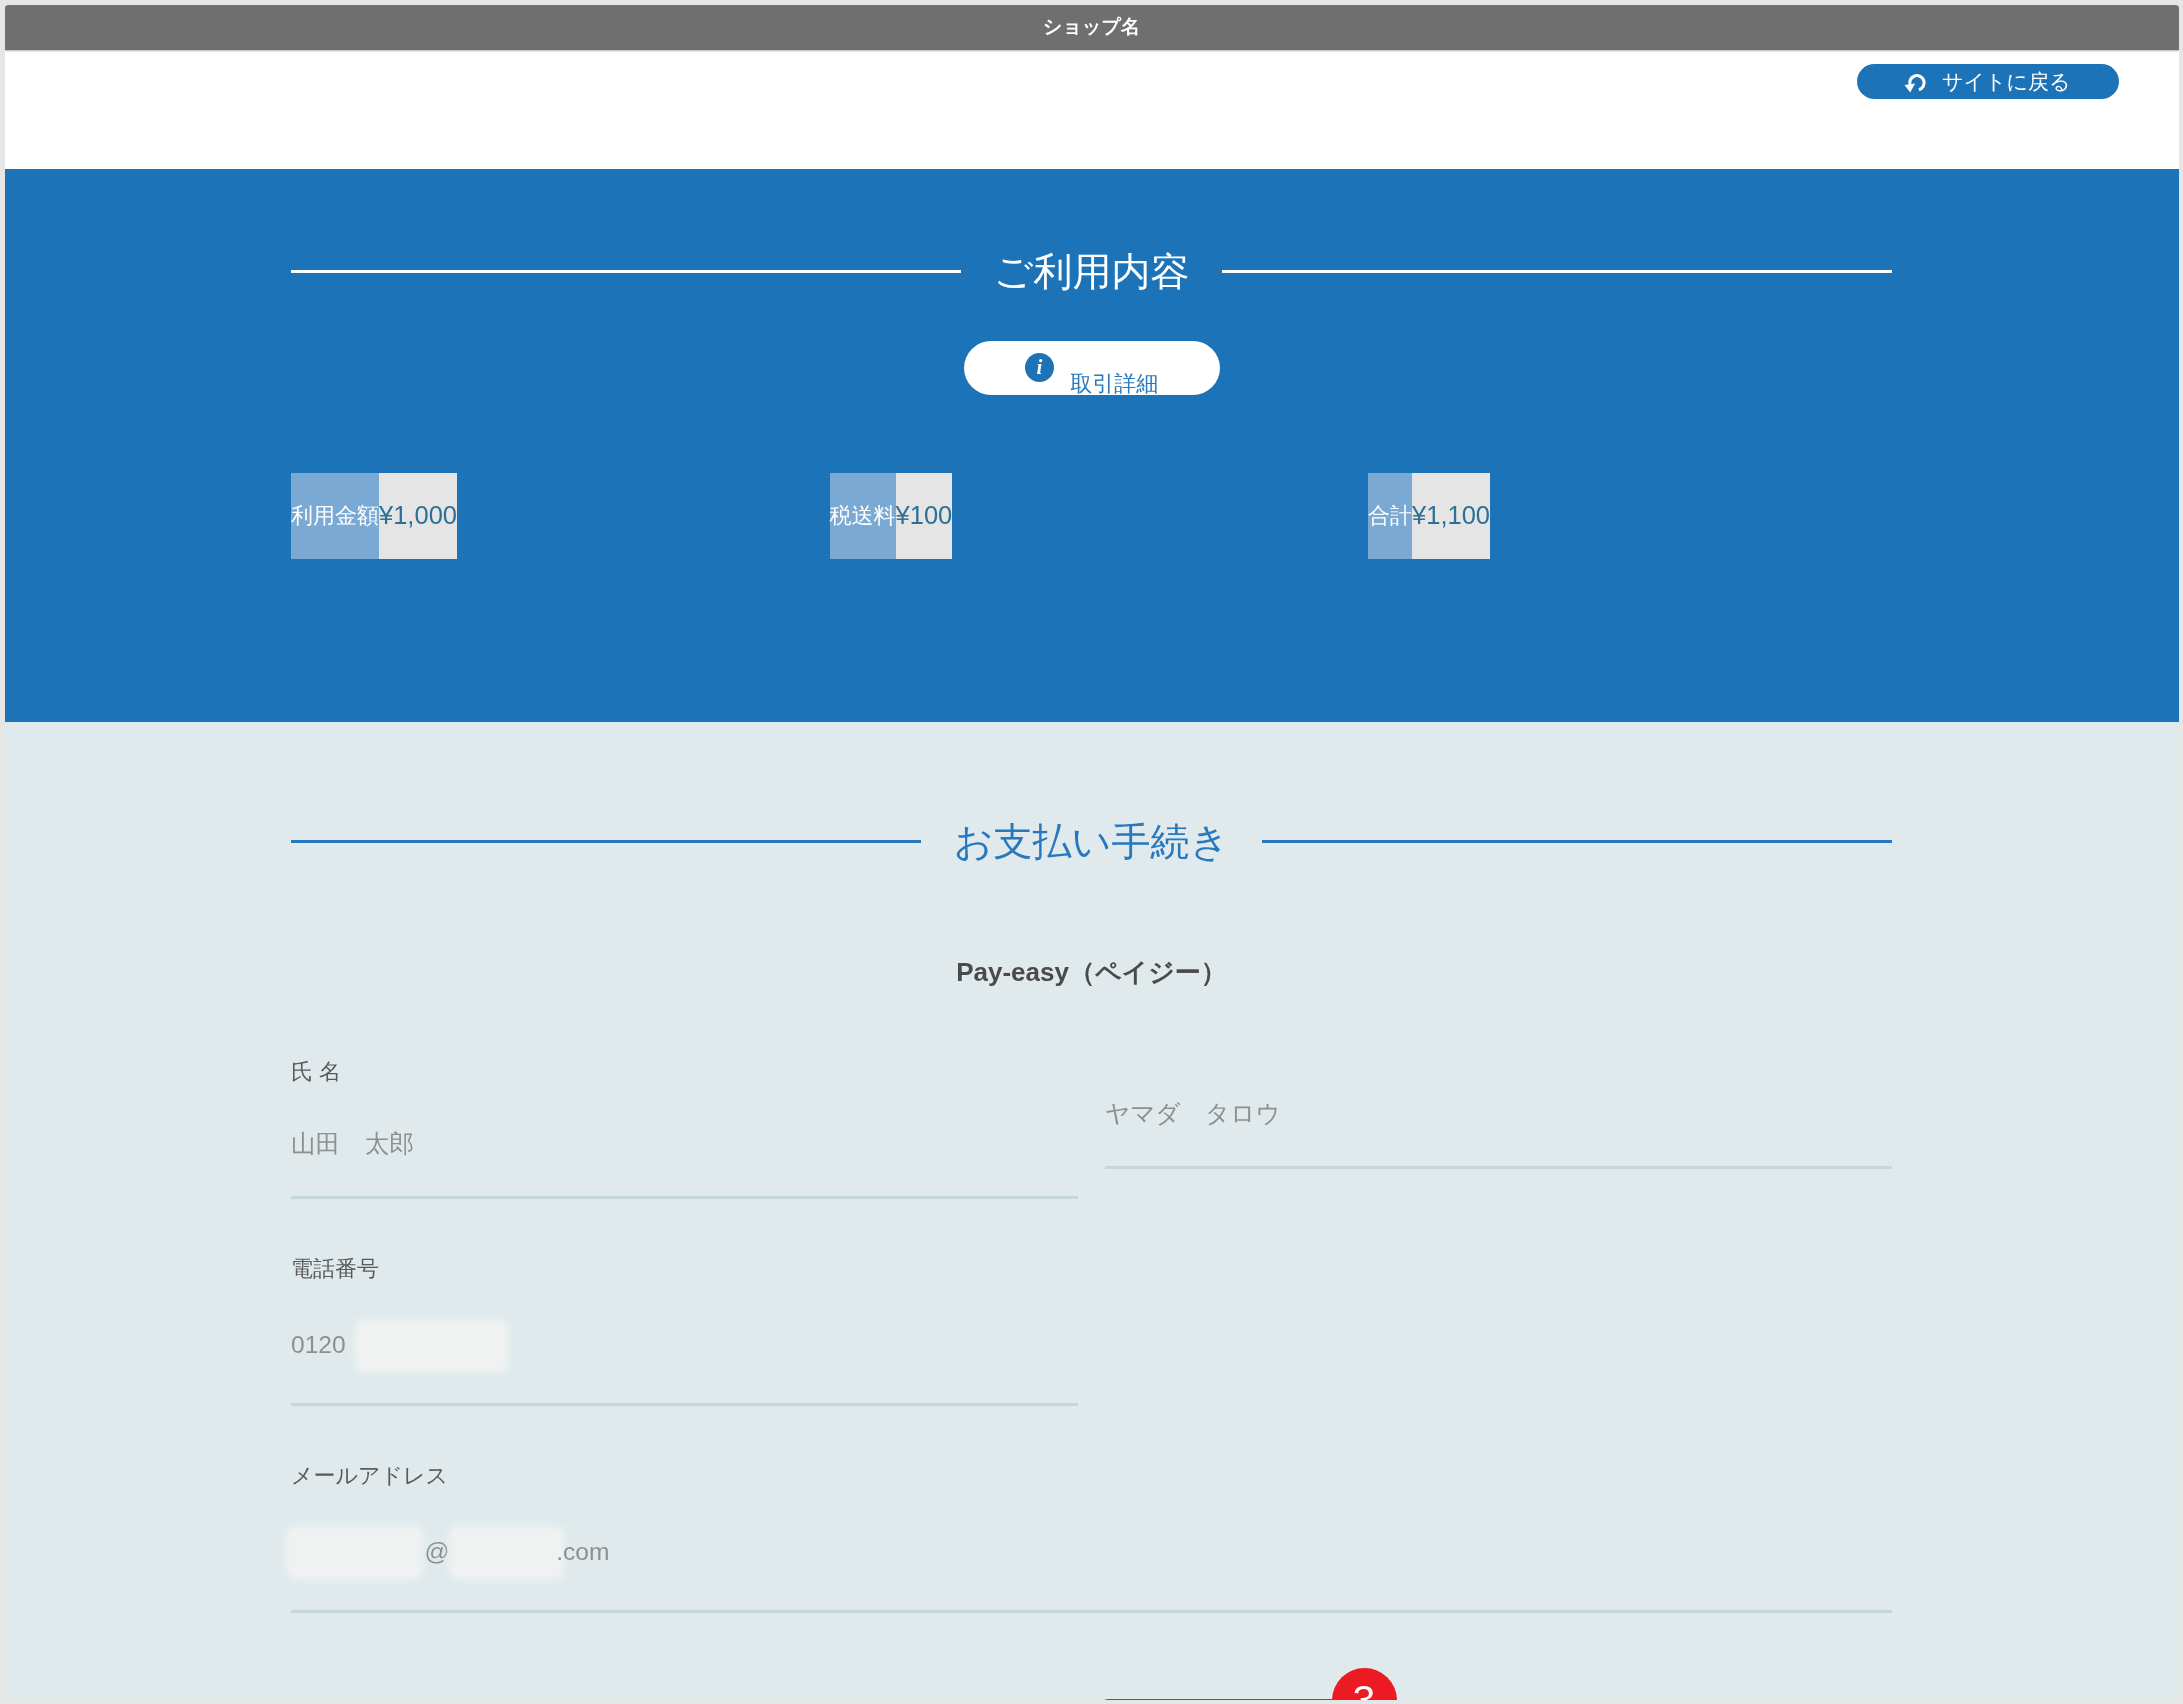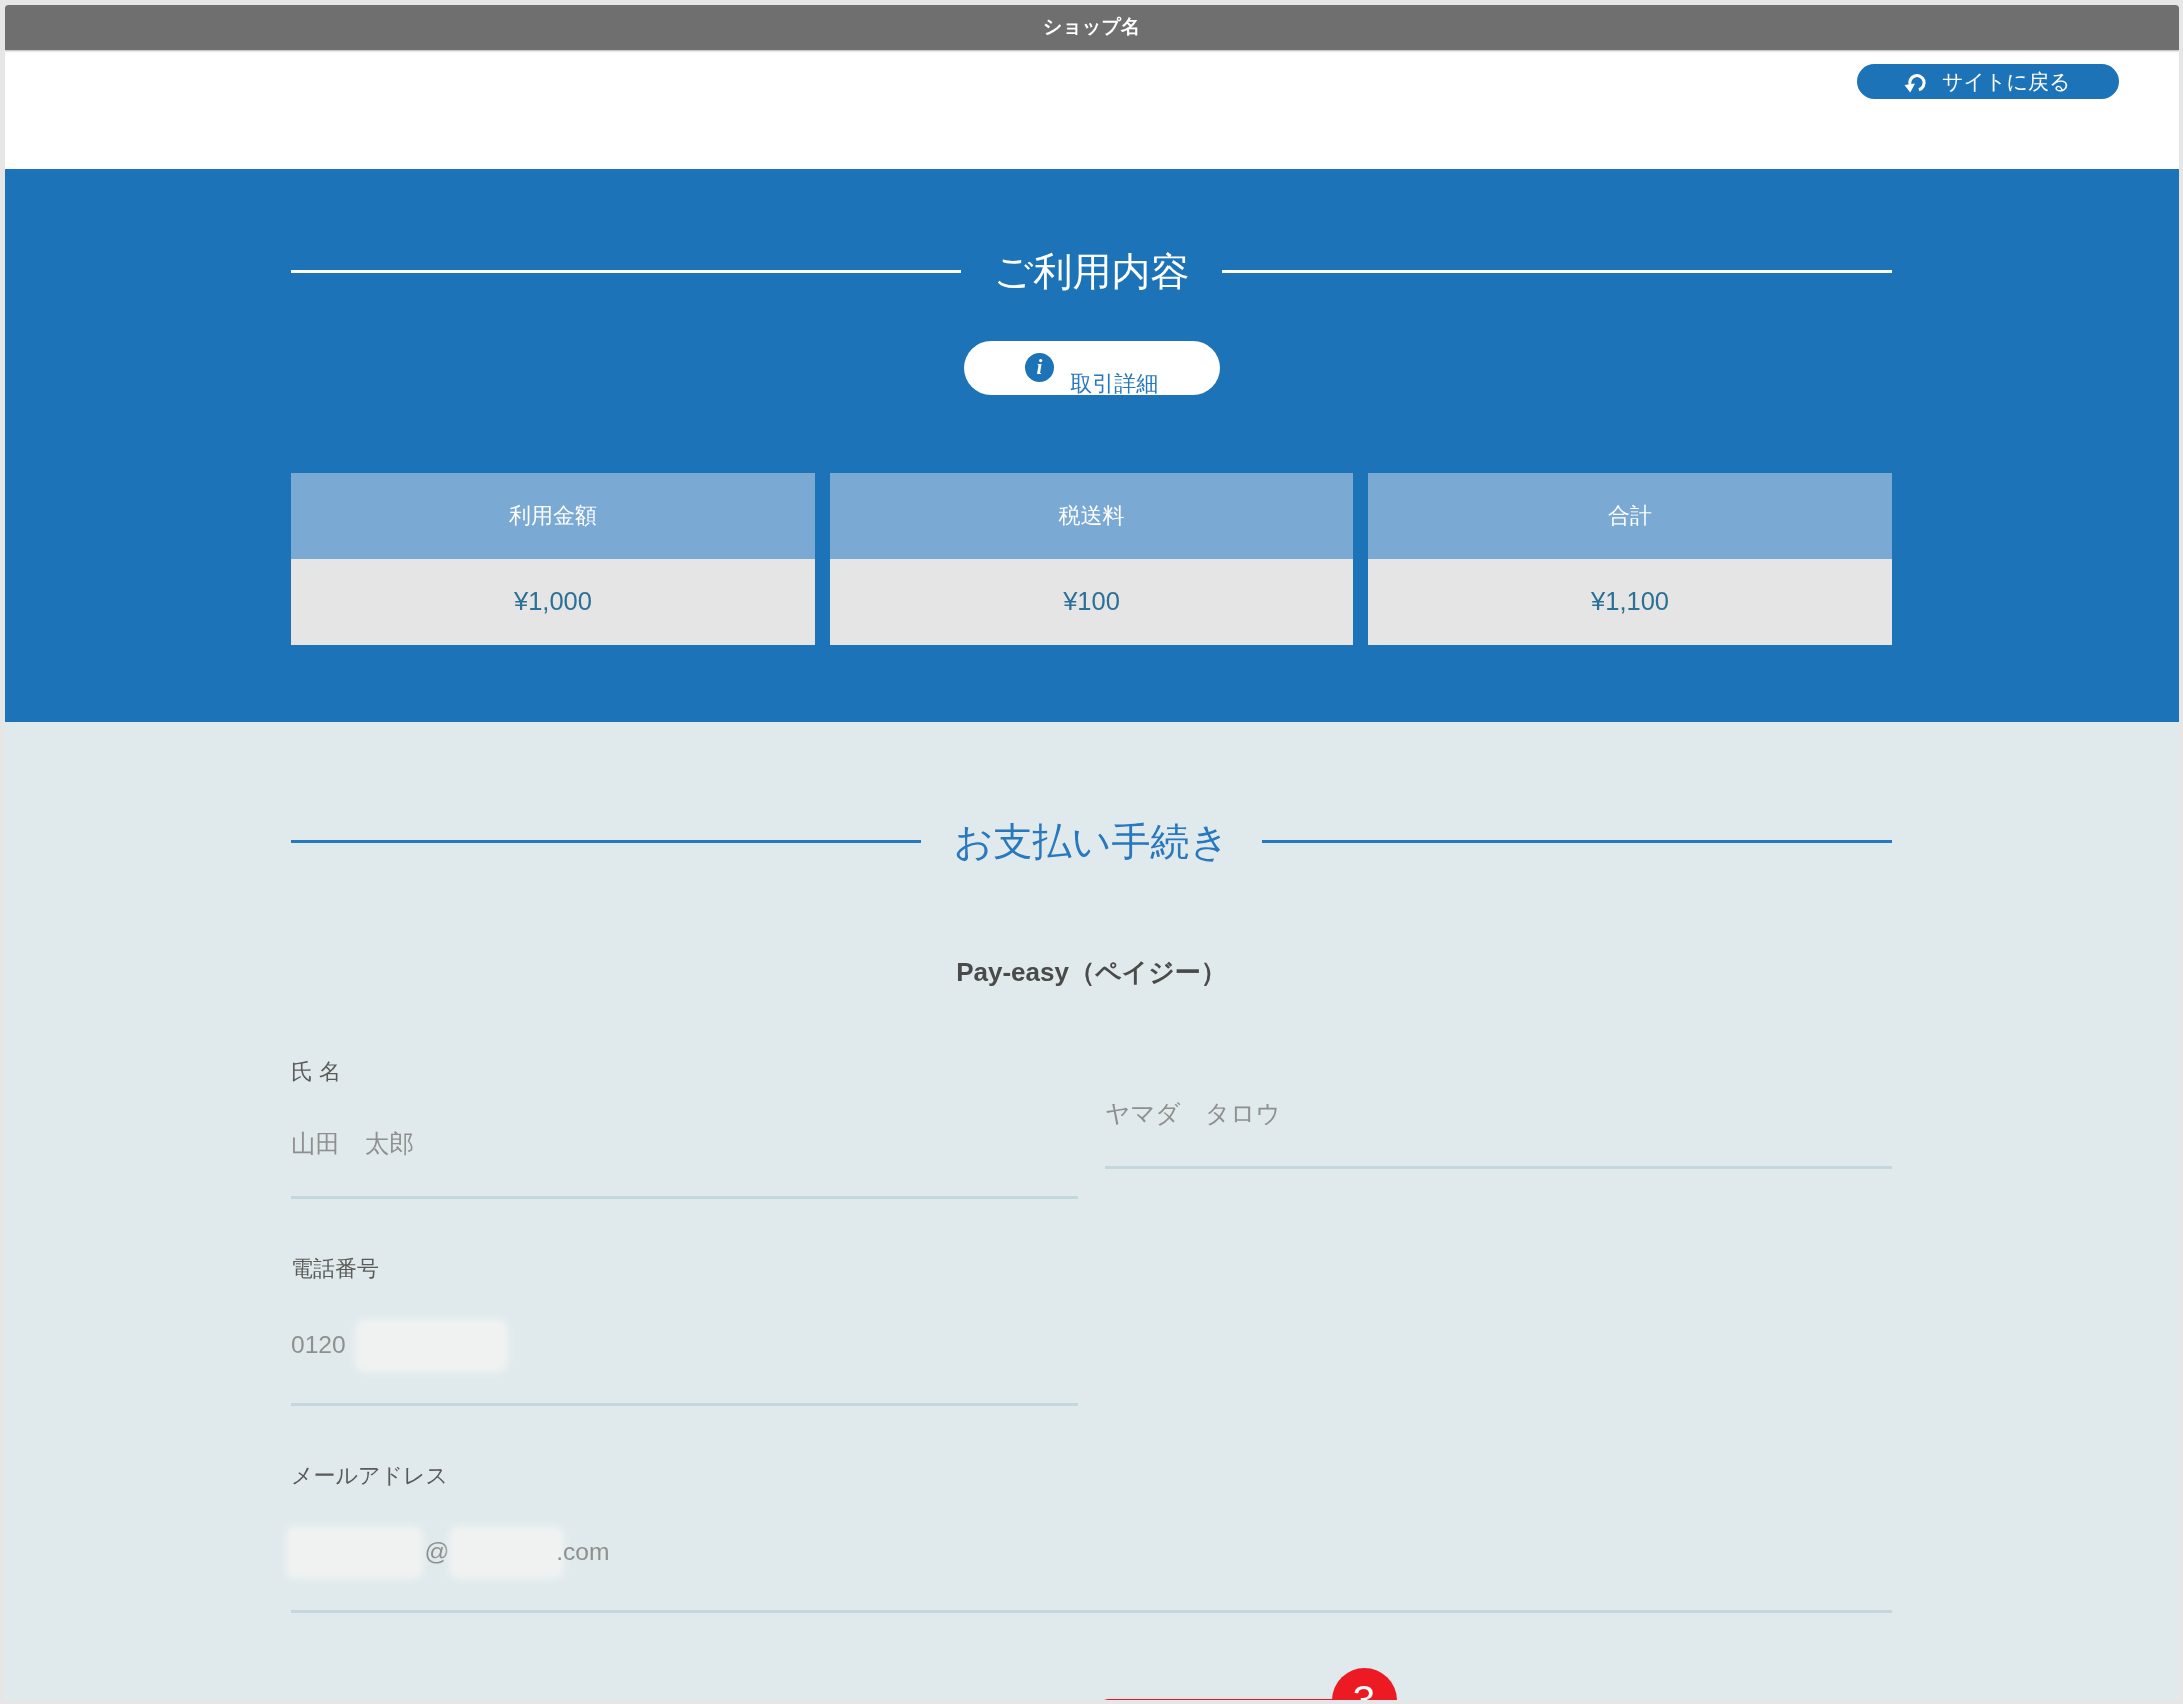--- a/index.html
+++ b/index.html
@@ -60,21 +60,21 @@
     font-family: "Liberation Serif", "DejaVu Serif", serif;
     font-size: 21px; font-weight: bold; font-style: italic;
     display: flex; align-items: center; justify-content: center;
   }
   .detail-btn-label { color: #2878be; font-size: 22px; margin-top: 32px; }
 
   .amount-table {
     width: 1601px; margin: 78px auto 0;
     display: flex; gap: 14.6px;
   }
-  .amount-col { flex: 1; display: flex; flex-direction: column; }
+  .amount-col { flex: 1; display: flex; flex-direction: row; }
   .amount-header {
     height: 86px; background: #7aa9d4;
     display: flex; align-items: center; justify-content: center;
     color: #ffffff; font-size: 22px;
   }
   .amount-value {
     height: 86px; background: #e5e5e5;
     display: flex; align-items: center; justify-content: center;
     color: #2b7095; font-size: 25.5px;
   }

